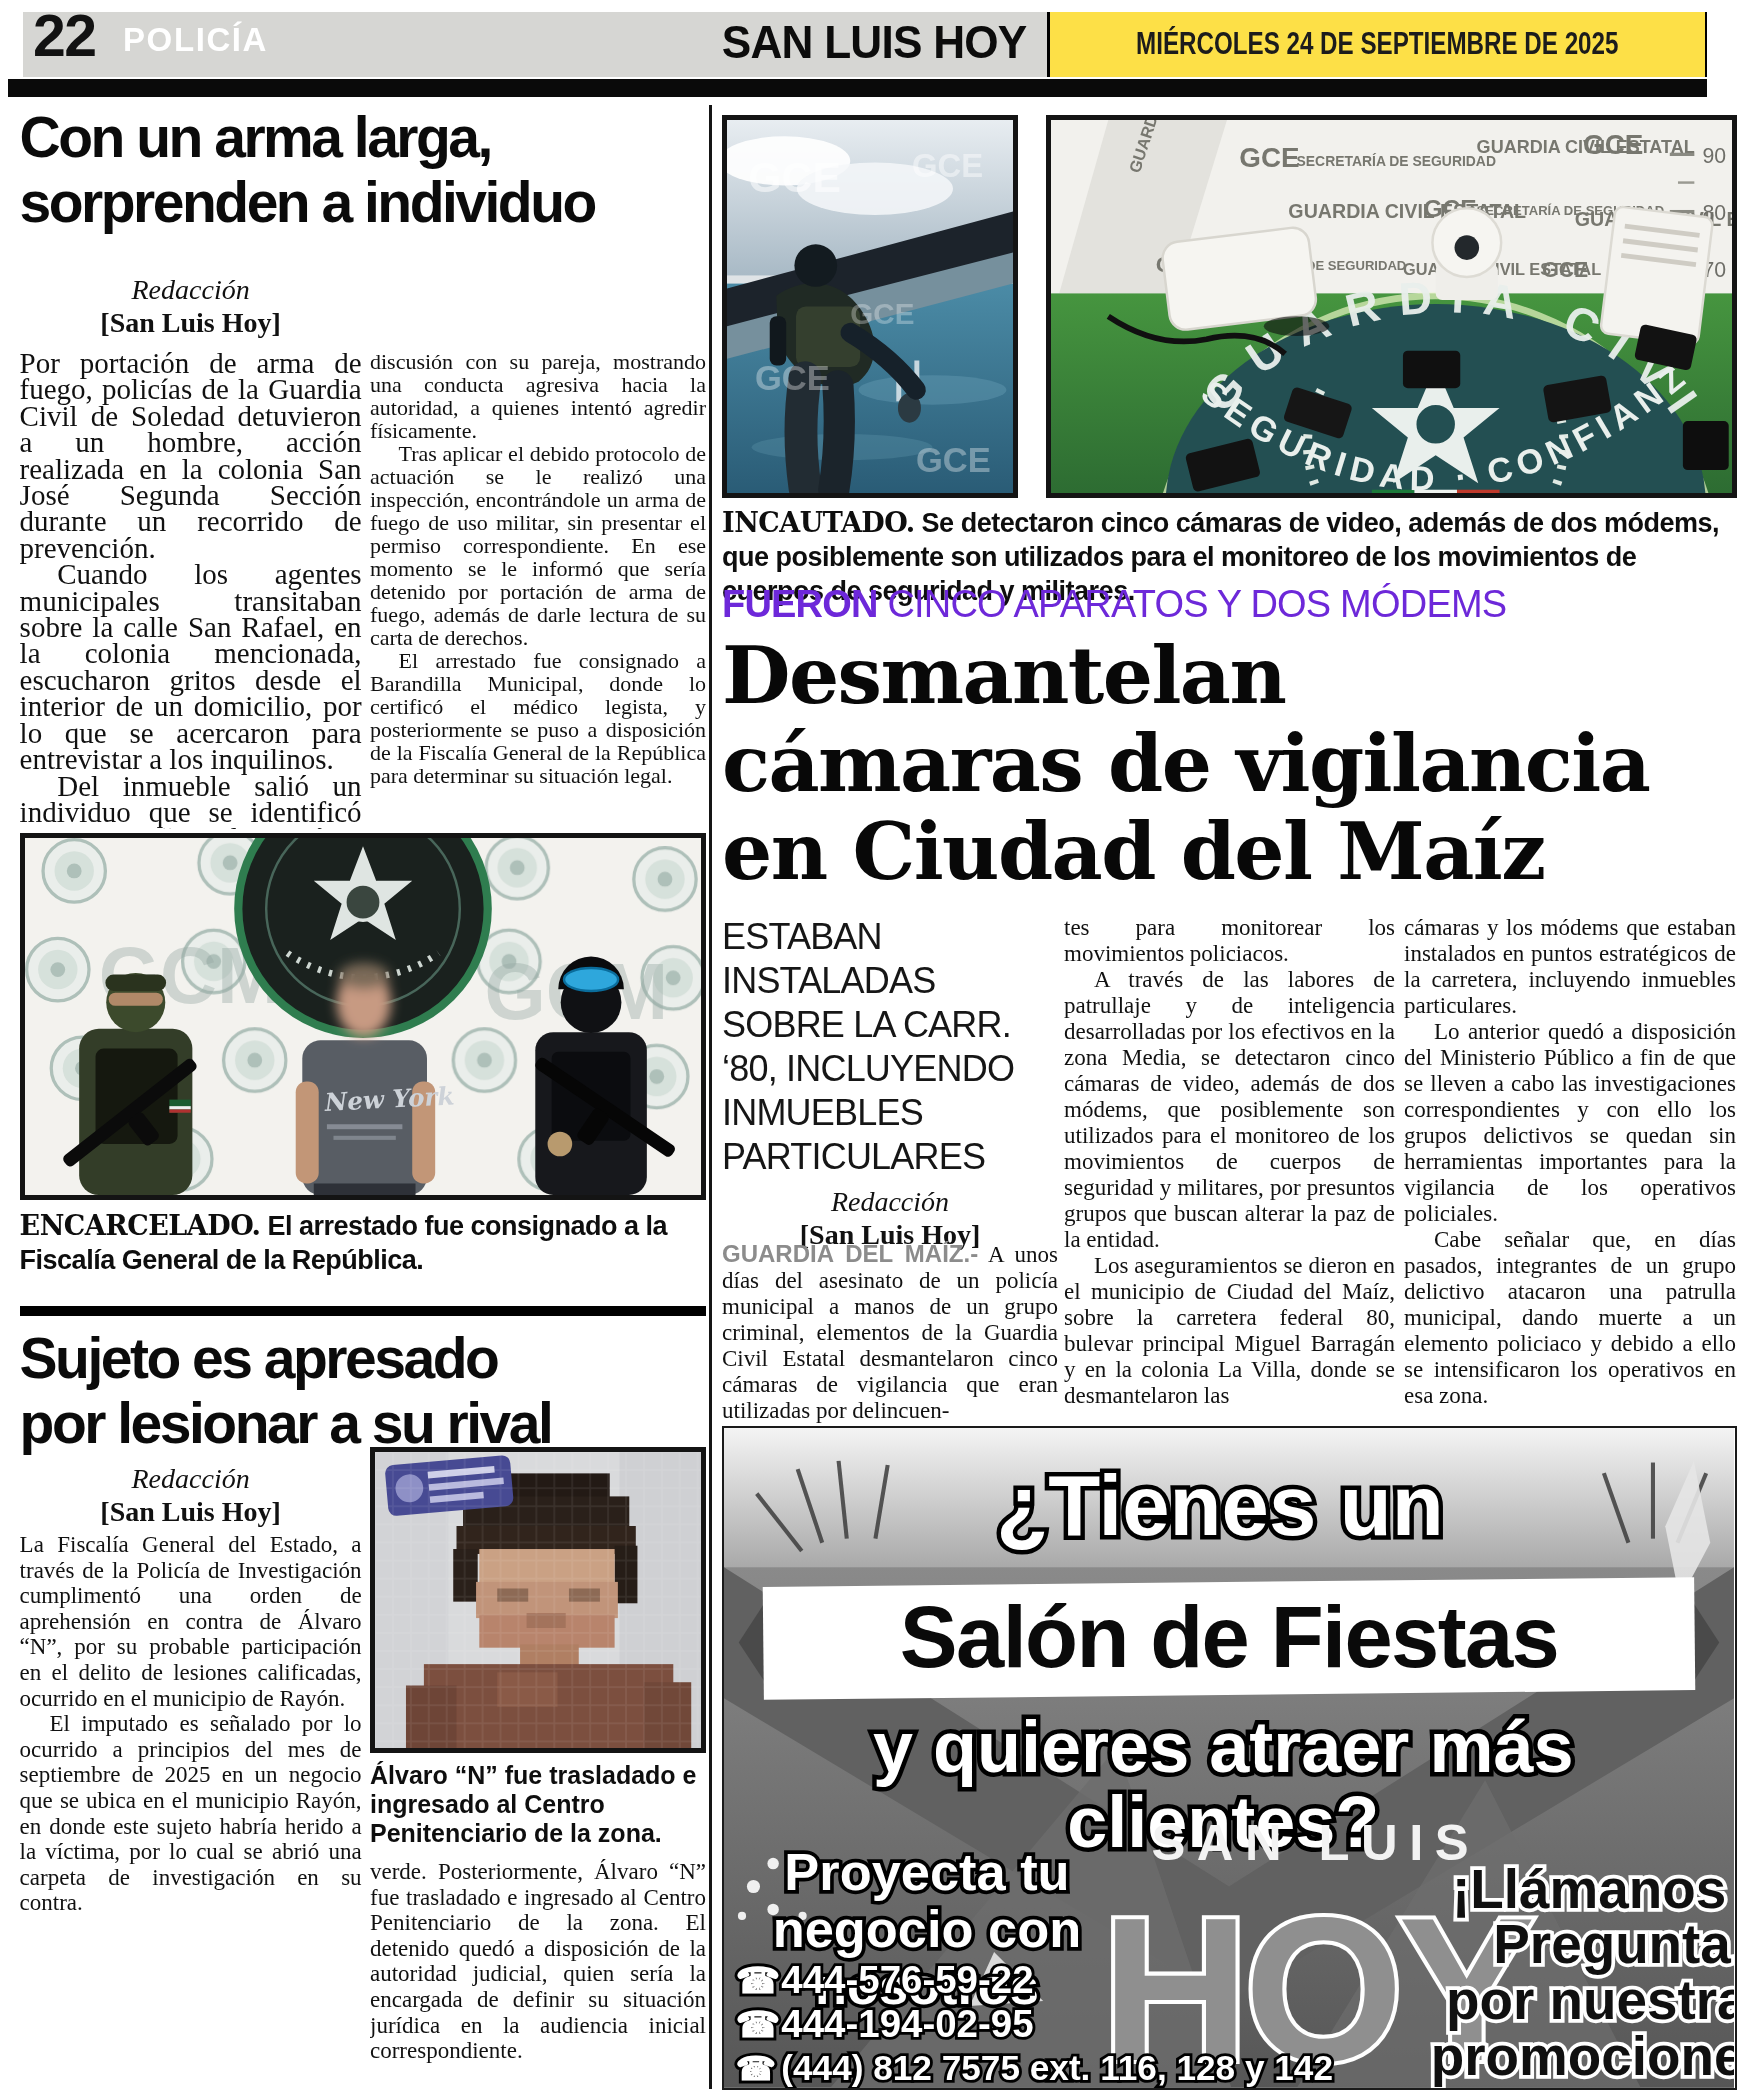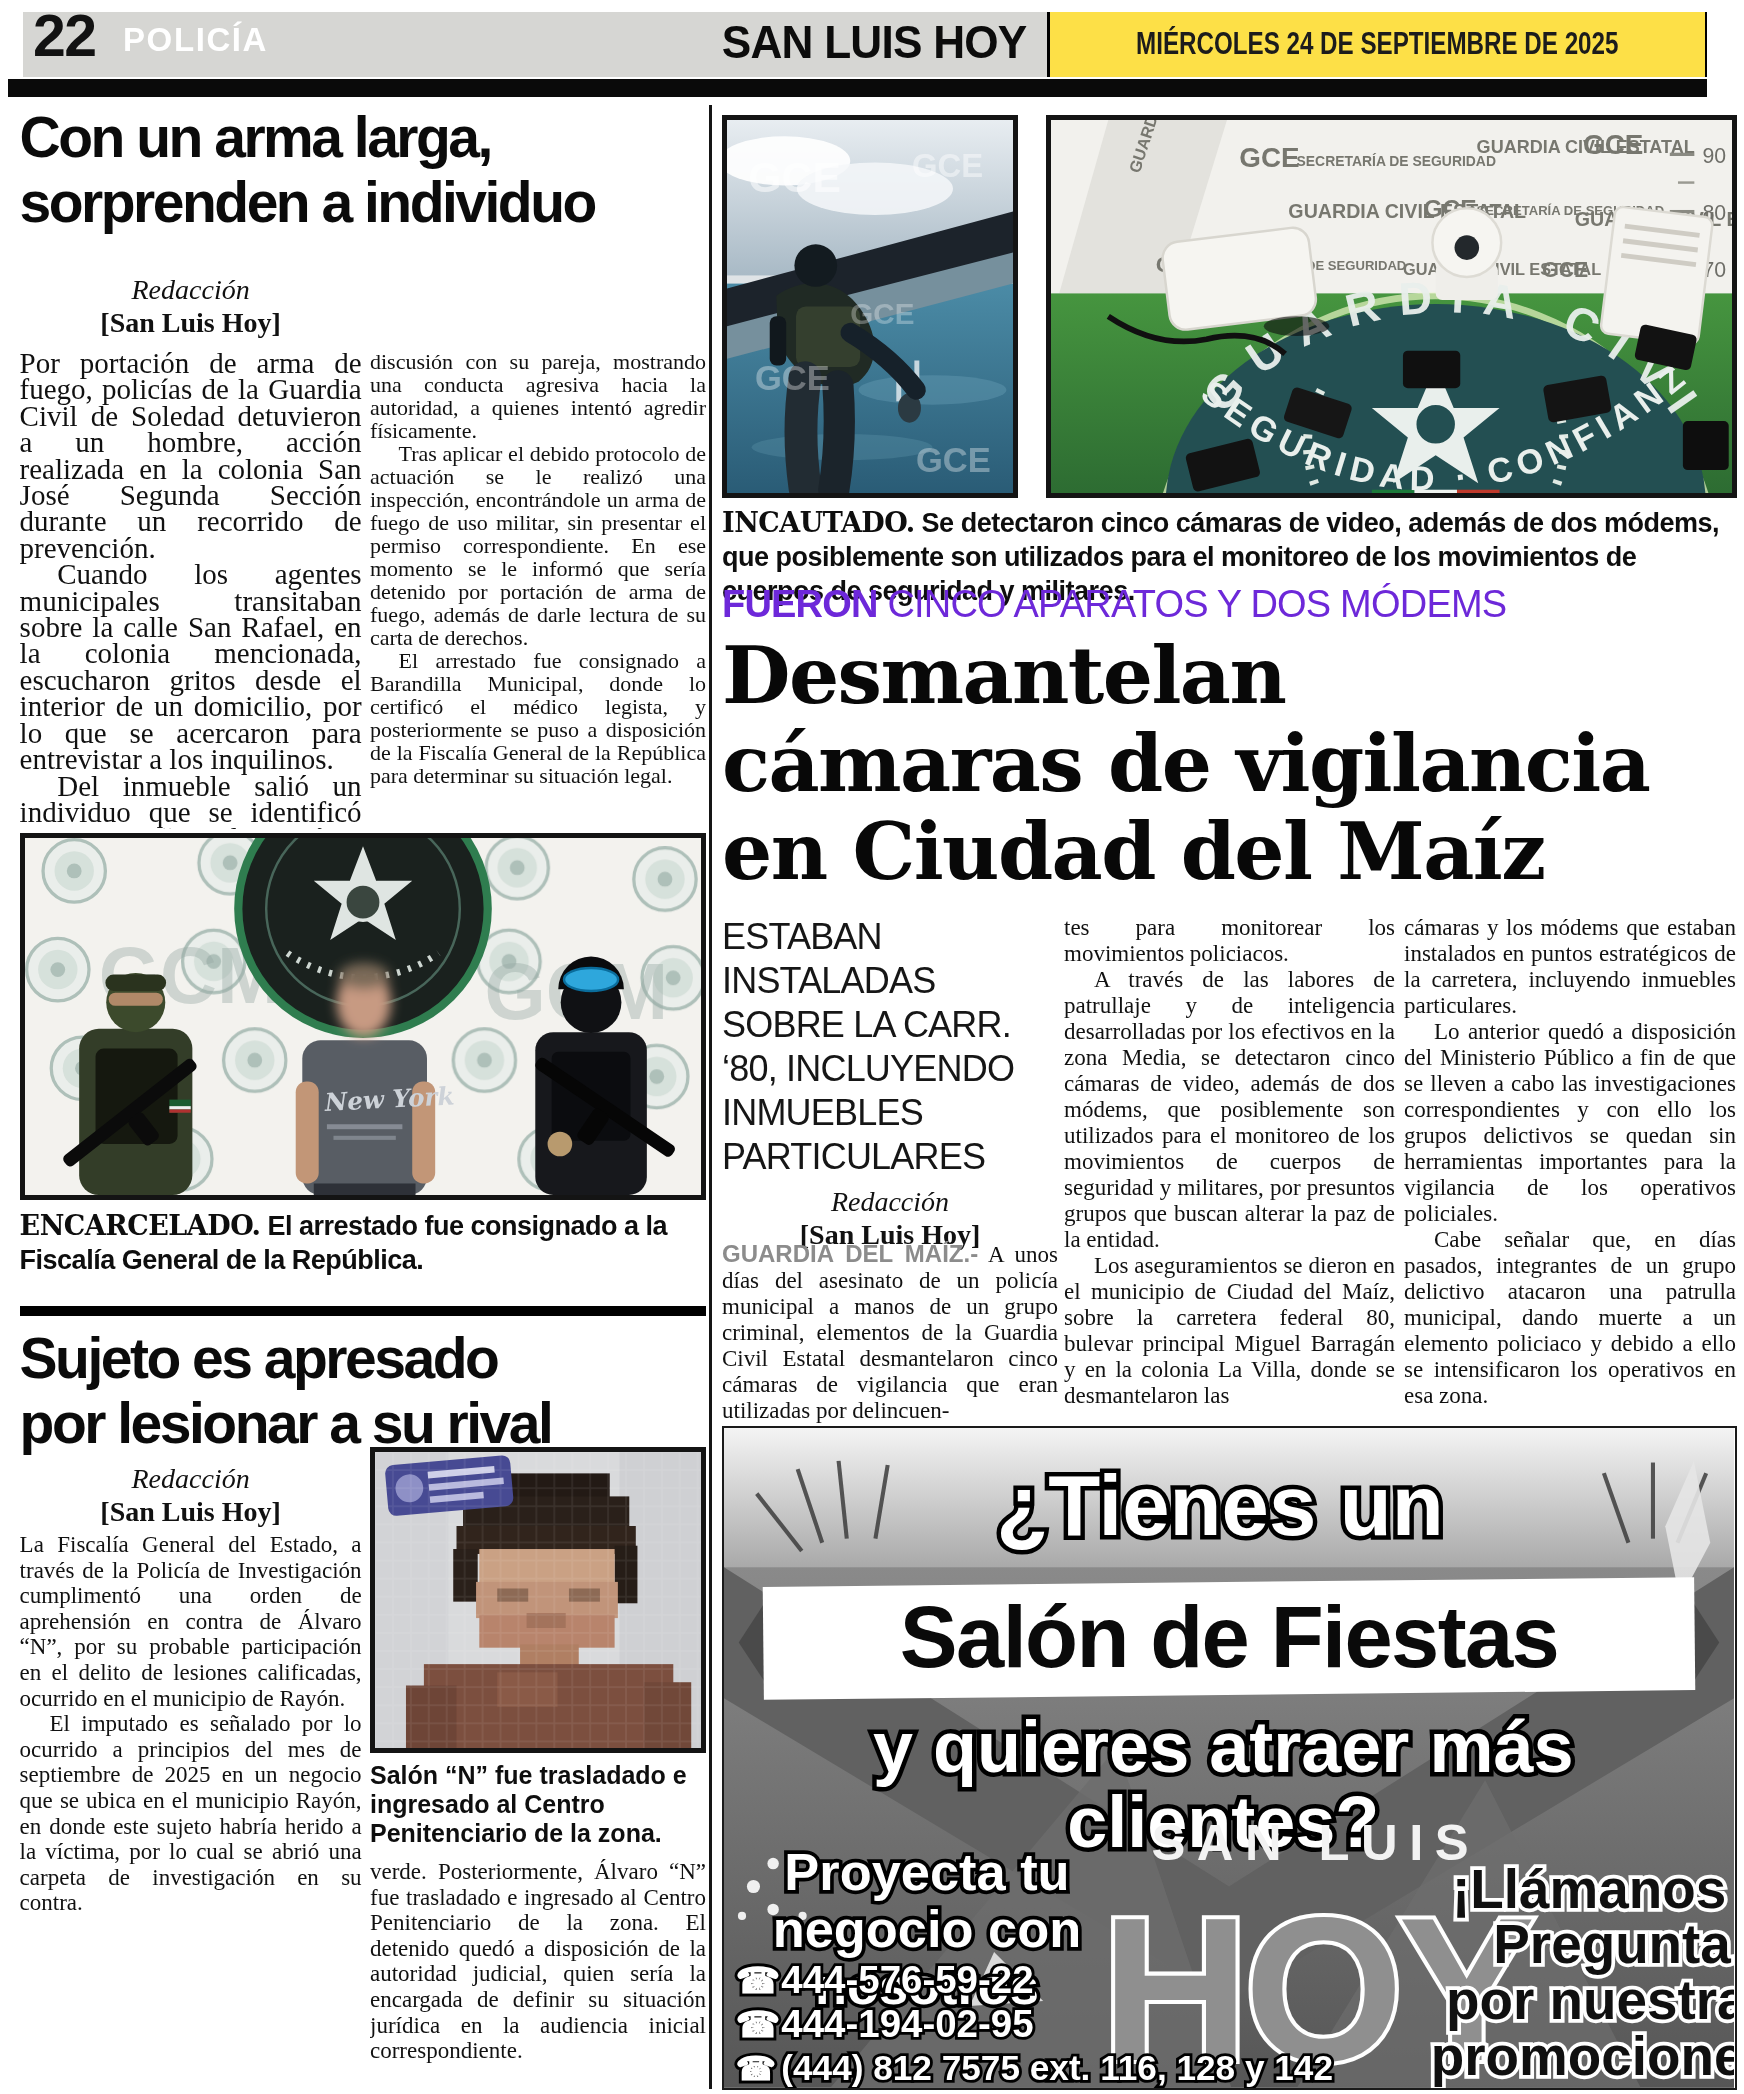--- a/index.html
+++ b/index.html
@@ -237,21 +237,21 @@
 
       <defs>
           <pattern id="px" width="22" height="22" patternUnits="userSpaceOnUse">
         <rect width="22" height="22" fill="none" stroke="rgba(255,255,255,0.08)" stroke-width="2"></rect>
       </pattern>
         </defs>
       <rect width="400" height="360" fill="url(#px)"></rect>
     </svg>
   </div>
 
-  <div class="abs caption" id="a2-caption" style="left:370px;top:1761px;width:336px;">Salón “N” fue trasladado e ingresado al Centro Penitenciario de la zona.</div>
+  <div class="abs caption" id="a2-caption" style="left:370px;top:1761px;width:336px;">Álvaro “N” fue trasladado e ingresado al Centro Penitenciario de la zona.</div>
 
   <div class="abs bodycol" id="a2-col2" style="left:370px;top:1859px;width:336px;height:236px;overflow:hidden;">
     <p>verde. Posteriormente, Álvaro “N” fue trasladado e ingresado al Centro Penitenciario de la zona. El detenido quedó a disposición de la autoridad judicial, quien sería la encargada de definir su situación jurídica en la audiencia inicial correspondiente.</p>
   </div>
 
   <div class="abs photo-frame" style="left:722px;top:115px;width:296px;height:383px;">
     <svg viewBox="0 0 348 456" preserveAspectRatio="none">
       <defs>
         <linearGradient id="sky" x1="0" y1="0" x2="0" y2="1">
           <stop offset="0" stop-color="#e8edf1"></stop>

